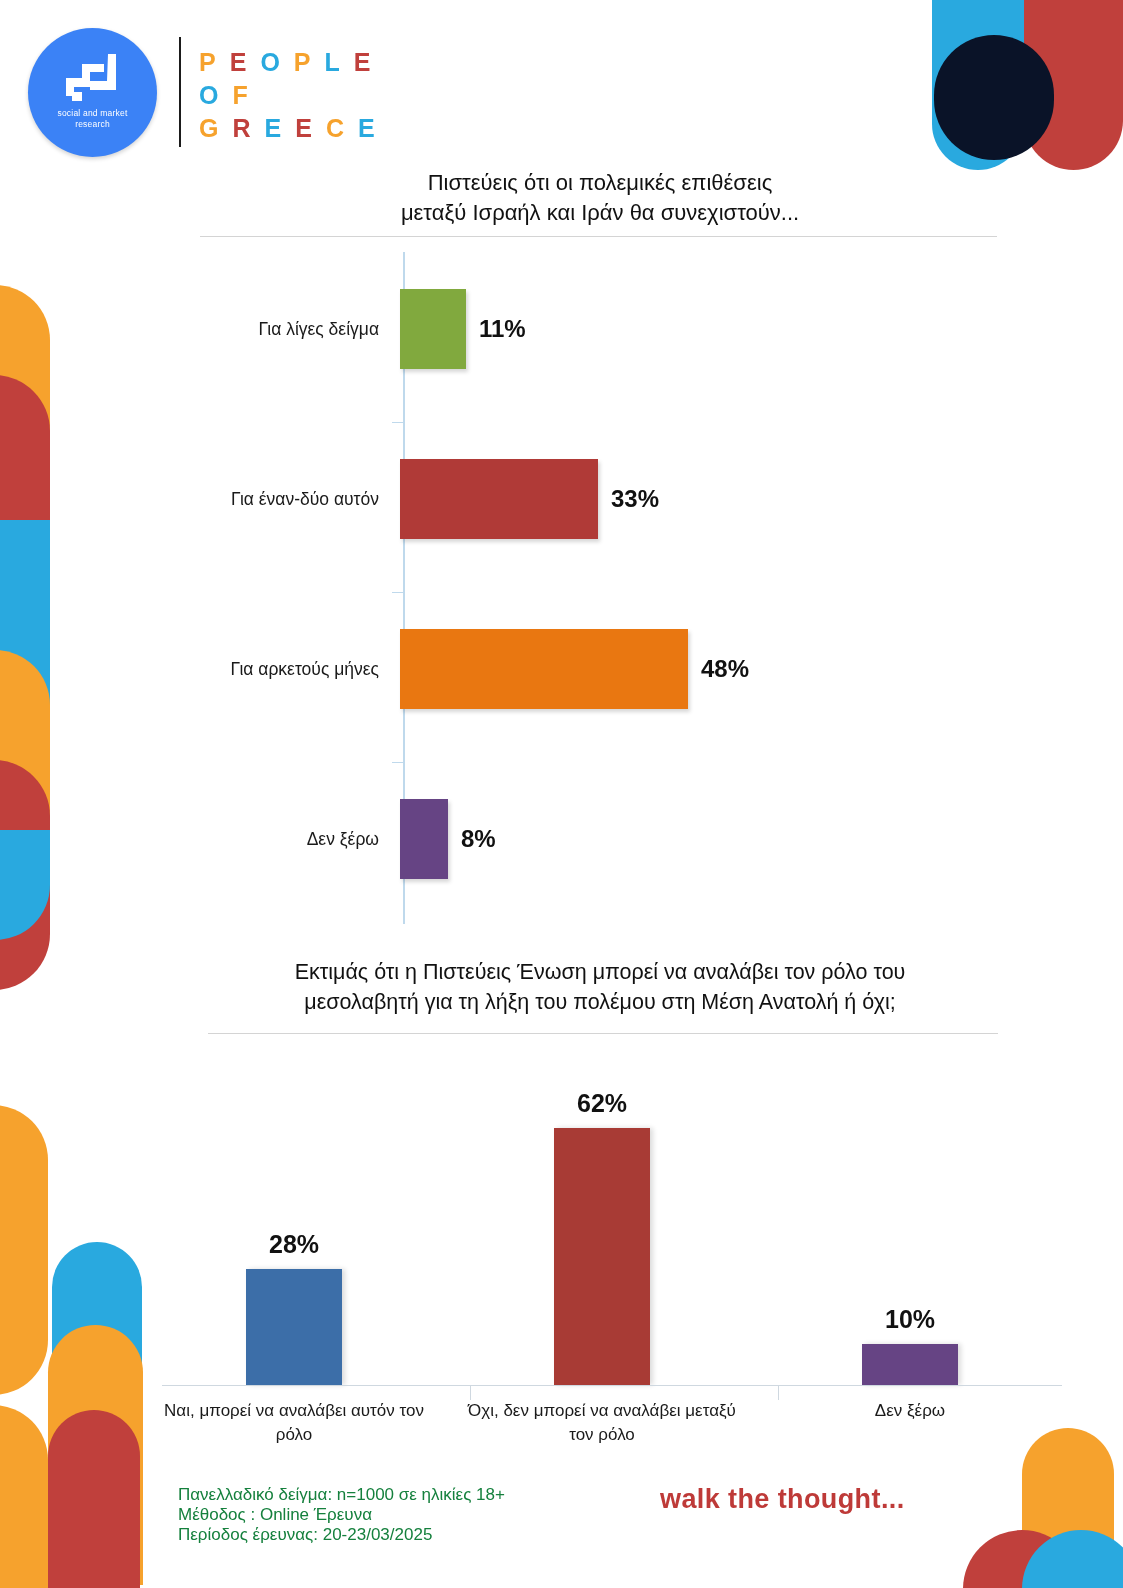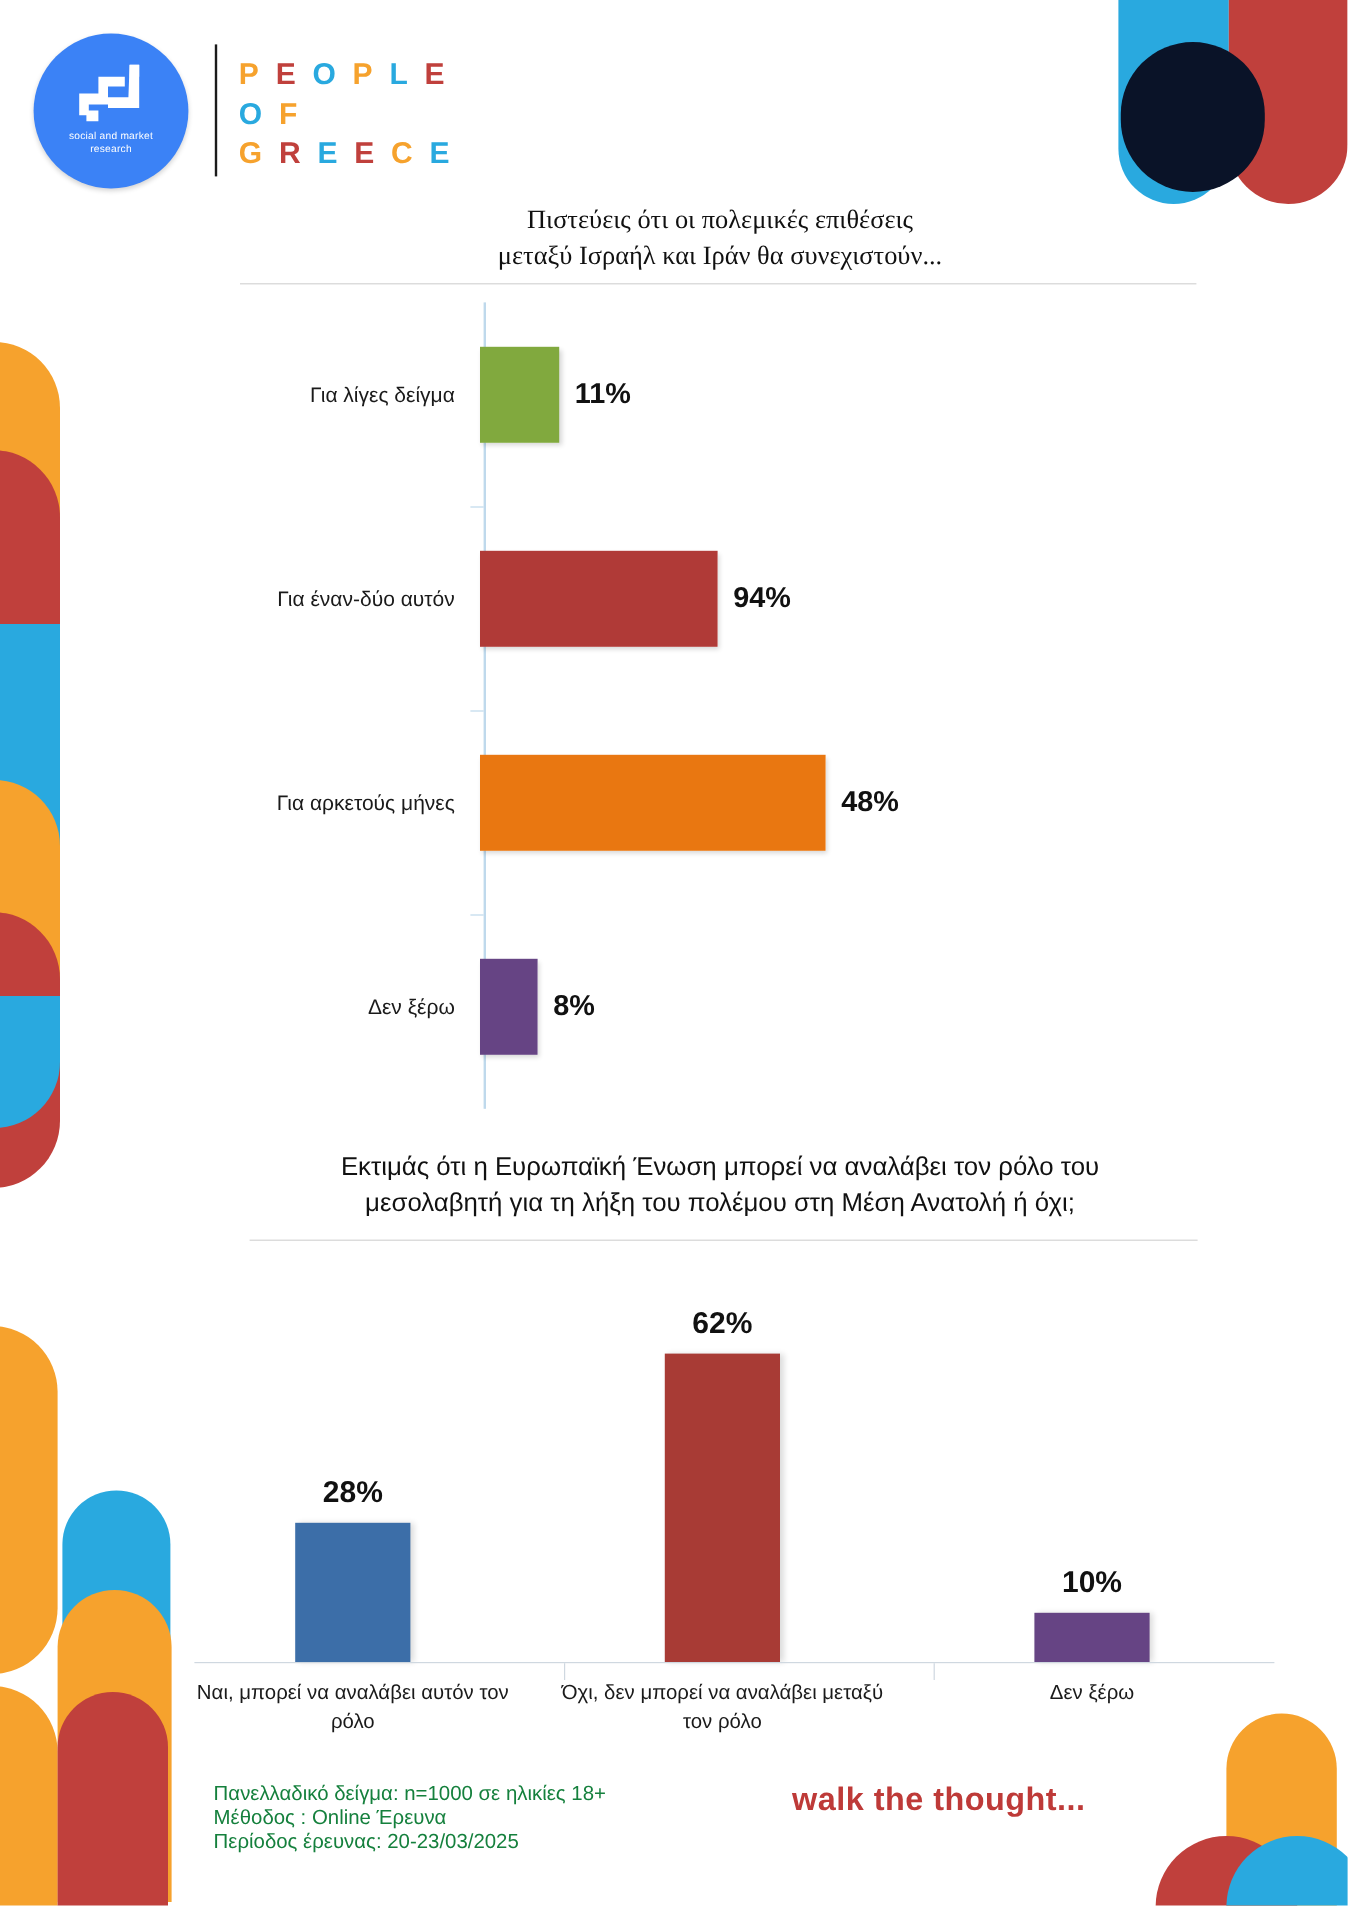--- a/index.html
+++ b/index.html
@@ -58,21 +58,21 @@
   .wm-row{display:flex;gap:13px;}
   .wm-row span{
     font-size:25px;font-weight:bold;letter-spacing:1px;
     font-family:"Liberation Sans", sans-serif;line-height:1;
   }
 
   
   .chart1-title{
     position:absolute;left:200px;top:168px;width:800px;
     text-align:center;font-size:22px;line-height:30px;color:#111;
-    font-family:Liberation Serif, serif;
+    font-family:Liberation Sans, sans-serif;
   }
   .rule{position:absolute;height:1px;background:#d4d4d4;}
   .rule1{left:200px;top:236px;width:797px;}
 
   .chart1{position:absolute;left:200px;top:244px;width:800px;height:680px;}
   .axis-v{position:absolute;left:203px;top:8px;width:2px;height:672px;background:#BFD9EC;}
   .tick{position:absolute;left:192px;width:11px;height:1px;background:#BFD9EC;}
 
   .hbar-row{position:absolute;left:0;width:800px;height:170px;display:flex;align-items:center;}
   .hbar-label{
@@ -208,21 +208,21 @@
         <div class="hbar-track">
           <div class="hbar" style="width: 66px; background: linear-gradient(rgb(129, 169, 62) 0%, rgb(129, 169, 62) 55%, rgb(129, 169, 62) 100%);"></div>
           <div class="hbar-val" style="left: 84px;">11%</div>
         </div>
       </div>
       <div class="tick" style="top: 178px;"></div>
       <div class="hbar-row" style="top: 170px;">
         <div class="hbar-label">Για έναν-δύο αυτόν</div>
         <div class="hbar-track">
           <div class="hbar" style="width: 198px; background: linear-gradient(rgb(176, 58, 55) 0%, rgb(176, 58, 55) 55%, rgb(176, 58, 55) 100%);"></div>
-          <div class="hbar-val" style="left: 216px;">94%</div>
+          <div class="hbar-val" style="left: 216px;">33%</div>
         </div>
       </div>
       <div class="tick" style="top: 348px;"></div>
       <div class="hbar-row" style="top: 340px;">
         <div class="hbar-label">Για αρκετούς μήνες</div>
         <div class="hbar-track">
           <div class="hbar" style="width: 288px; background: linear-gradient(rgb(233, 119, 17) 0%, rgb(233, 119, 17) 55%, rgb(233, 119, 17) 100%);"></div>
           <div class="hbar-val" style="left: 306px;">48%</div>
         </div>
       </div>
@@ -230,21 +230,21 @@
       <div class="hbar-row" style="top: 510px;">
         <div class="hbar-label">Δεν ξέρω</div>
         <div class="hbar-track">
           <div class="hbar" style="width: 48px; background: linear-gradient(rgb(102, 68, 132) 0%, rgb(102, 68, 132) 55%, rgb(102, 68, 132) 100%);"></div>
           <div class="hbar-val" style="left: 66px;">8%</div>
         </div>
       </div>
     </div>
 
   <div class="chart2-title">
-    <div>Εκτιμάς ότι η Ευρωπαϊκή Ένωση μπορεί να αναλάβει τον ρόλο του</div>
+    <div>Εκτιμάς ότι η Πιστεύεις Ένωση μπορεί να αναλάβει τον ρόλο του</div>
     <div>μεσολαβητή για τη λήξη του πολέμου στη Μέση Ανατολή ή όχι;</div>
   </div>
   <div class="rule rule2"></div>
 
   <div class="chart2">
     <div class="c2-plot" id="chart2plot">
         <div class="vbar-group" style="left: 0px; width: 308px;">
           <div class="vbar" style="height: 116px; background: rgb(60, 110, 168);"></div>
           <div class="vbar-val" style="bottom: 126px;">28%</div>
         </div>

